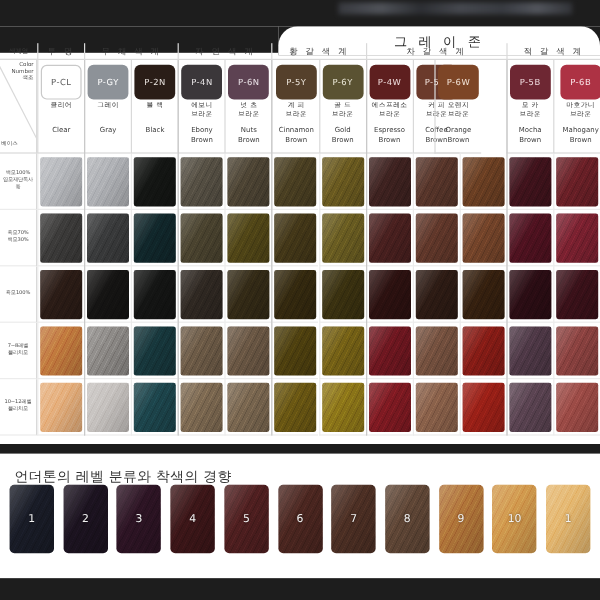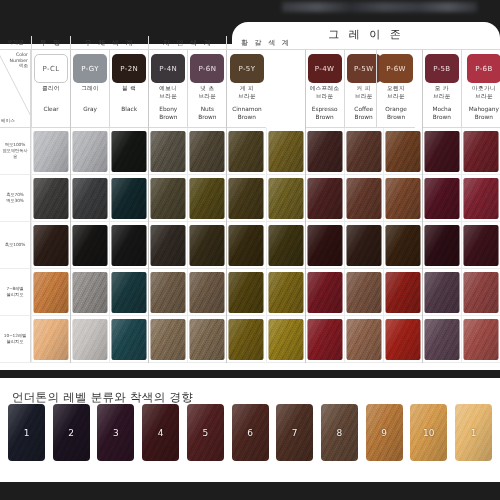--- a/index.html
+++ b/index.html
@@ -153,20 +153,22 @@
   <div class="card-round"></div>
   <div class="zone-title">그 레 이 존</div>
 
   <div class="table" id="table">
 
     <div class="hrow" id="group-header-row">
         <div class="hcell" style="left: 31px; width: 39.0833px;">투 명</div>
         <div class="hcell" style="left: 70.0833px; width: 78.1667px;">무 채 색 계</div>
         <div class="hcell" style="left: 148.25px; width: 78.1667px;">자 연 색 계</div>
         <div class="hcell" style="left: 226.417px; width: 78.1667px;">황 갈 색 계</div>
+        <div class="hcell" style="left: 304.583px; width: 117.25px;">차 갈 색 계</div>
+        <div class="hcell" style="left: 421.833px; width: 78.1667px;">적 갈 색 계</div>
       </div>
 
     <div class="colhdr-label">색계열</div>
     <div class="corner">
       <svg class="diag" viewBox="0 0 50 90">
         <line x1="4" y1="6" x2="44" y2="84" stroke="#d9d9d9" stroke-width="1"></line>
       </svg>
       <div class="corner-a">Color<br>Number<br>색조</div>
       <div class="corner-b">베이스</div>
     </div>
@@ -193,31 +195,36 @@
       <div class="chipcell" style="left: 187.333px; width: 39.0833px;">
         <div class="chip" style="background: rgb(93, 66, 82); color: rgb(236, 229, 234);">P-6N</div>
         <div class="nm-ko">넛 츠<br>브라운</div>
         <div class="nm-en">Nuts<br>Brown</div>
       </div>
       <div class="chipcell" style="left: 226.417px; width: 39.0833px; padding-left: 39px;">
         <div class="chip" style="background: rgb(85, 64, 43); color: rgb(236, 228, 218);">P-5Y</div>
         <div class="nm-ko">계 피<br>브라운</div>
         <div class="nm-en">Cinnamon<br>Brown</div>
       </div>
+      <div class="chipcell" style="left: 265.5px; width: 39.0833px;">
+        <div class="chip" style="background: rgb(90, 82, 50); color: rgb(236, 233, 217);">P-6Y</div>
+        <div class="nm-ko">골 드<br>브라운</div>
+        <div class="nm-en">Gold<br>Brown</div>
+      </div>
       <div class="chipcell" style="left: 304.583px; width: 39.0833px;">
         <div class="chip" style="background: rgb(94, 31, 31); color: rgb(240, 222, 222);">P-4W</div>
         <div class="nm-ko">에스프레소<br>브라운</div>
         <div class="nm-en">Espresso<br>Brown</div>
       </div>
       <div class="chipcell" style="left: 343.667px; width: 39.0833px;">
         <div class="chip" style="background: rgb(107, 58, 43); color: rgb(241, 226, 219);">P-5W</div>
         <div class="nm-ko">커 피<br>브라운</div>
         <div class="nm-en">Coffee<br>Brown</div>
       </div>
-      <div class="chipcell" style="left: 376px; width: 39.0833px;">
+      <div class="chipcell" style="left: 362px; width: 39.0833px;">
         <div class="chip" style="background: rgb(125, 69, 38); color: rgb(243, 228, 216);">P-6W</div>
         <div class="nm-ko">오렌지<br>브라운</div>
         <div class="nm-en">Orange<br>Brown</div>
       </div>
       <div class="chipcell" style="left: 421.833px; width: 39.0833px; padding-left: 25px;">
         <div class="chip" style="background: rgb(110, 39, 51); color: rgb(241, 221, 224);">P-5B</div>
         <div class="nm-ko">모 카<br>브라운</div>
         <div class="nm-en">Mocha<br>Brown</div>
       </div>
       <div class="chipcell" style="left: 460.917px; width: 39.0833px; padding-left: 44px;">

